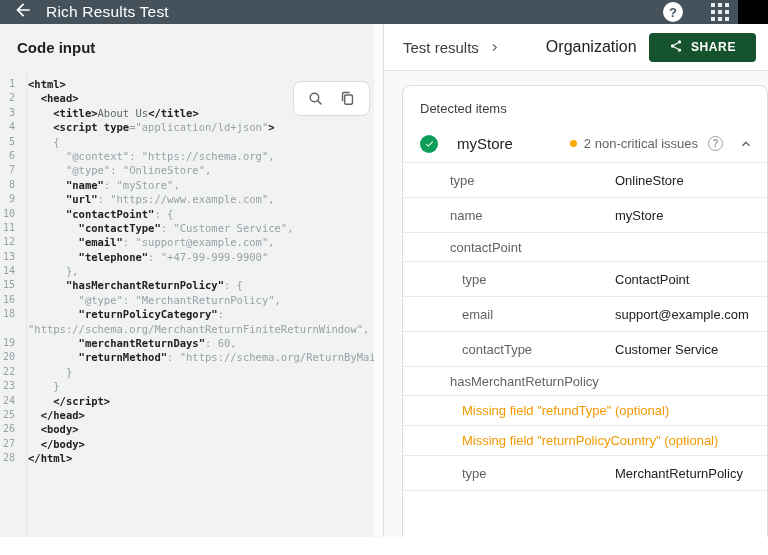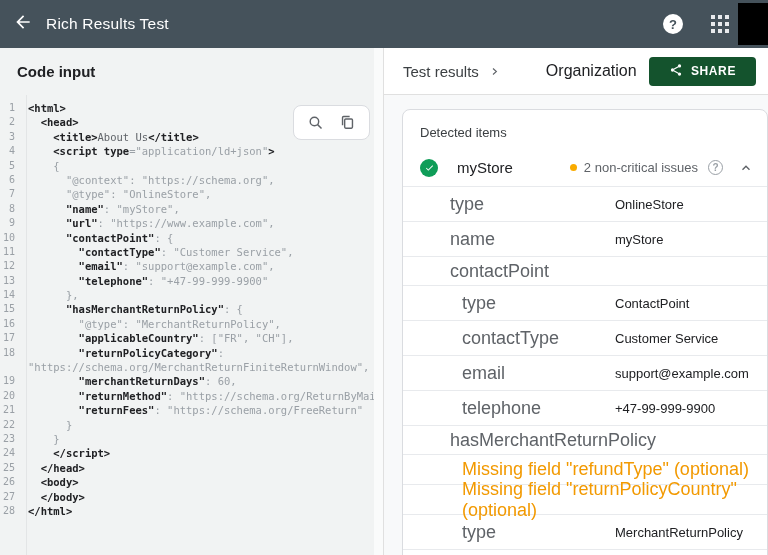--- a/index.html
+++ b/index.html
@@ -1,20 +1,20 @@
 <!DOCTYPE html>
 <html><head>
 <meta charset="utf-8">
 <style>
   * { margin:0; padding:0; box-sizing:border-box; }
   html,body { width:768px; height:555px; overflow:hidden; background:#fff;
     font-family:"Liberation Sans", sans-serif; }
 
   
-  .appbar { height:48px; background:#45525b; display:flex; align-items:center; }
+  .appbar { height:24px; background:#45525b; display:flex; align-items:center; }
   .back-btn { width:46px; height:42px; display:flex; align-items:center; justify-content:center; cursor:pointer; }
   .app-title { color:#fff; font-size:15.5px; font-weight:400; letter-spacing:.2px; }
   .appbar-spacer { flex:1; }
   .help-disc { width:20px; height:20px; border-radius:50%; background:#fff; color:#45525b;
     font-size:13px; font-weight:bold; display:flex; align-items:center; justify-content:center;
     margin-right:28px; cursor:pointer; }
   .grid-btn { margin-right:9px; display:flex; cursor:pointer; }
   .avatar-block { width:30px; height:42px; background:#000; }
 
   
@@ -68,21 +68,21 @@
     color:#9aa0a6; font-size:10px; font-weight:bold; display:flex; align-items:center;
     justify-content:center; cursor:pointer; }
   .collapse-btn { margin-left:16px; display:flex; cursor:pointer; }
 
   .prow { position:relative; display:flex; align-items:center; border-bottom:1px solid #e8eaed; }
   .prow.prop { height:35px; }
   .prow.group { height:29px; }
   .prow.warning { height:30px; cursor:pointer; }
   .prow.ind0 { padding-left:47px; }
   .prow.ind1 { padding-left:59px; }
-  .plabel { font-size:18px; color:#5f6368; }
+  .plabel { font-size:13px; color:#5f6368; }
   .prow.warning .plabel { color:#f29900; }
   .pvalue { position:absolute; left:212px; font-size:13px; color:#202124; }
 </style>
 </head>
 <body>
 
 <header class="appbar">
   <div class="back-btn">
     <span>
       <svg width="20" height="20" viewBox="0 0 24 24">
@@ -125,26 +125,24 @@
           <div class="code-line"><span class="ln">7</span><span class="lc"><span class="str">      "@type": "OnlineStore",</span></span></div>
           <div class="code-line"><span class="ln">8</span><span class="lc"><span class="key">      "name"</span><span class="str">: "myStore",</span></span></div>
           <div class="code-line"><span class="ln">9</span><span class="lc"><span class="key">      "url"</span><span class="str">: "https://www.example.com",</span></span></div>
           <div class="code-line"><span class="ln">10</span><span class="lc"><span class="key">      "contactPoint"</span><span class="str">: {</span></span></div>
           <div class="code-line"><span class="ln">11</span><span class="lc"><span class="key">        "contactType"</span><span class="str">: "Customer Service",</span></span></div>
           <div class="code-line"><span class="ln">12</span><span class="lc"><span class="key">        "email"</span><span class="str">: "support@example.com",</span></span></div>
           <div class="code-line"><span class="ln">13</span><span class="lc"><span class="key">        "telephone"</span><span class="str">: "+47-99-999-9900"</span></span></div>
           <div class="code-line"><span class="ln">14</span><span class="lc"><span class="str">      },</span></span></div>
           <div class="code-line"><span class="ln">15</span><span class="lc"><span class="key">      "hasMerchantReturnPolicy"</span><span class="str">: {</span></span></div>
           <div class="code-line"><span class="ln">16</span><span class="lc"><span class="str">        "@type": "MerchantReturnPolicy",</span></span></div>
-          <div class="code-line"><span class="ln">17</span><span class="lc"><span class="key">        "applicableCountry"</span><span class="str">: ["FR", "CH"],</span></span></div>
           <div class="code-line"><span class="ln">18</span><span class="lc"><span class="key">        "returnPolicyCategory"</span><span class="str">:</span></span></div>
           <div class="code-line"><span class="ln"></span><span class="lc"><span class="str">"https://schema.org/MerchantReturnFiniteReturnWindow",</span></span></div>
           <div class="code-line"><span class="ln">19</span><span class="lc"><span class="key">        "merchantReturnDays"</span><span class="str">: 60,</span></span></div>
           <div class="code-line"><span class="ln">20</span><span class="lc"><span class="key">        "returnMethod"</span><span class="str">: "https://schema.org/ReturnByMail",</span></span></div>
-          <div class="code-line"><span class="ln">21</span><span class="lc"><span class="key">        "returnFees"</span><span class="str">: "https://schema.org/FreeReturn"</span></span></div>
           <div class="code-line"><span class="ln">22</span><span class="lc"><span class="str">      }</span></span></div>
           <div class="code-line"><span class="ln">23</span><span class="lc"><span class="str">    }</span></span></div>
           <div class="code-line"><span class="ln">24</span><span class="lc"><span class="tag">    &lt;/script&gt;</span></span></div>
           <div class="code-line"><span class="ln">25</span><span class="lc"><span class="tag">  &lt;/head&gt;</span></span></div>
           <div class="code-line"><span class="ln">26</span><span class="lc"><span class="tag">  &lt;body&gt;</span></span></div>
           <div class="code-line"><span class="ln">27</span><span class="lc"><span class="tag">  &lt;/body&gt;</span></span></div>
           <div class="code-line"><span class="ln">28</span><span class="lc"><span class="tag">&lt;/html&gt;</span></span></div>
         </div>
       <div class="editor-toolbar">
         <div class="tool-btn">
@@ -220,30 +218,26 @@
               <span class="pvalue">myStore</span>
             </div>
             <div class="prow group ind0">
               <span class="plabel">contactPoint</span>
             </div>
             <div class="prow prop ind1">
               <span class="plabel">type</span>
               <span class="pvalue">ContactPoint</span>
             </div>
             <div class="prow prop ind1">
+              <span class="plabel">email</span>
+              <span class="pvalue">support@example.com</span>
+            </div>
+            <div class="prow prop ind1">
               <span class="plabel">contactType</span>
               <span class="pvalue">Customer Service</span>
-            </div>
-            <div class="prow prop ind1">
-              <span class="plabel">email</span>
-              <span class="pvalue">support@example.com</span>
-            </div>
-            <div class="prow prop ind1">
-              <span class="plabel">telephone</span>
-              <span class="pvalue">+47-99-999-9900</span>
             </div>
             <div class="prow group ind0">
               <span class="plabel">hasMerchantReturnPolicy</span>
             </div>
             <div class="prow warning ind1">
               <span class="plabel">Missing field "refundType" (optional)</span>
             </div>
             <div class="prow warning ind1">
               <span class="plabel">Missing field "returnPolicyCountry" (optional)</span>
             </div>

